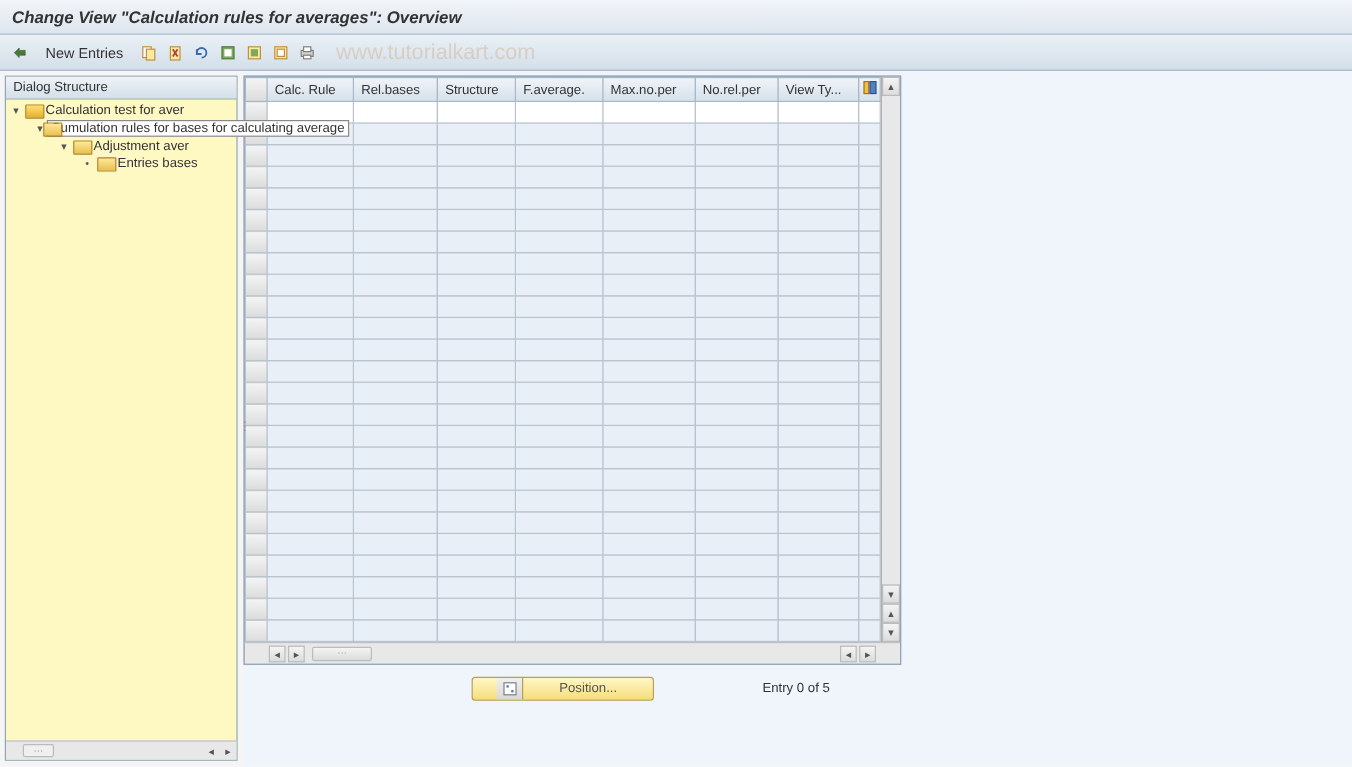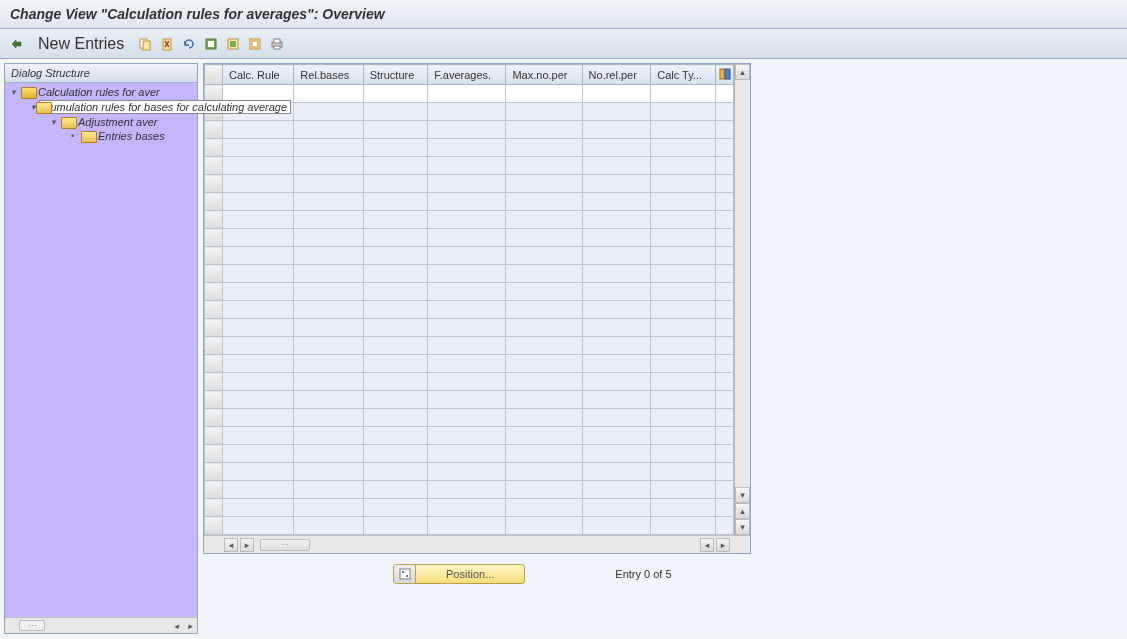--- a/index.html
+++ b/index.html
@@ -32,21 +32,21 @@
       display: inline-flex;
       align-items: center;
       justify-content: center;
       cursor: pointer;
       border-radius: 2px;
     }
     
     .new-entries-btn {
       padding: 2px 8px;
       cursor: pointer;
-      font-size: 16px;
+      font-size: 12px;
       border-radius: 2px;
     }
     
     .watermark {
       position: absolute;
       left: 280px;
       top: 4px;
       font-size: 18px;
       color: rgba(200,150,100,0.3);
       font-weight: normal;
@@ -54,27 +54,26 @@
       pointer-events: none;
     }
     
     .main-container {
       display: flex;
       height: calc(639px - 60px);
     }
     
     .sidebar {
       width: 194px;
-      background: #c4b5fd;
+      background: #fef9c3;
       border: 1px solid #8fa6c0;
       margin: 4px 0 4px 4px;
       display: flex;
       flex-direction: column;
       position: relative;
-      font-style: italic;
     }
     
     .sidebar-header {
       background: linear-gradient(to bottom, #eef3f8 0%, #d4dfe9 100%);
       padding: 3px 6px;
       border-bottom: 1px solid #9bb0c8;
       font-size: 11px;
     }
     
     .tree {
@@ -301,20 +300,21 @@
     
     .position-btn {
       display: flex;
       align-items: center;
       background: linear-gradient(to bottom, #fff6c8 0%, #f5de7a 100%);
       border: 1px solid #b8a050;
       border-radius: 3px;
       height: 20px;
       cursor: pointer;
       overflow: hidden;
+      padding-left: 20px;
     }
     .position-btn .pb-icon {
       width: 22px;
       height: 100%;
       background: linear-gradient(to bottom, #f0f0f0, #d8d8d8);
       border-right: 1px solid #b8a050;
       display: flex;
       align-items: center;
       justify-content: center;
     }
@@ -384,31 +384,32 @@
         <rect x="4" y="4" width="6" height="6" fill="#fff" stroke="#c09040"></rect>
       </svg>
   </span>
   <span class="toolbar-icon">
     <svg width="14" height="14" viewBox="0 0 14 14">
         <rect x="2" y="5" width="10" height="5" fill="#d0d0d0" stroke="#808080"></rect>
         <rect x="4" y="2" width="6" height="4" fill="#fff" stroke="#808080"></rect>
         <rect x="4" y="9" width="6" height="3" fill="#fff" stroke="#808080"></rect>
       </svg>
   </span>
+  <div class="watermark">www.tutorialkart.com</div>
 </div>
 
 <div class="main-container">
 
   <div class="sidebar">
     <div class="sidebar-header">Dialog Structure</div>
     <div class="tree">
       <div class="tree-item level-0">
         <span class="tree-expand">▾</span>
         <span class="folder-icon open"></span>
-        <span class="tree-label">Calculation rules for aver</span>
+        <span class="tree-label">Calculation test for aver</span>
       </div>
       <div class="tree-item level-1 selected">
         <span class="tree-expand">▾</span>
         <span class="folder-icon closed"></span>
         <span class="tree-label">Cumulation rules for bases for calculating average</span>
       </div>
       <div class="tree-item level-2">
         <span class="tree-expand">▾</span>
         <span class="folder-icon closed"></span>
         <span class="tree-label">Adjustment aver</span>
@@ -434,24 +435,24 @@
     <div class="table-container">
       <div class="table-scroll-area">
         <div class="table-wrap">
           <table>
             <thead>
               <tr>
                 <th class="row-selector-h"></th>
                 <th>Calc. Rule</th>
                 <th>Rel.bases</th>
                 <th>Structure</th>
-                <th>F.averages.</th>
+                <th>F.average.</th>
                 <th>Max.no.per</th>
                 <th>No.rel.per</th>
-                <th>Calc Ty...</th>
+                <th>View Ty...</th>
                 <th class="config-col">
                   <svg class="config-icon-svg" viewBox="0 0 12 12">
                       <rect x="1" y="1" width="4" height="10" fill="#f0c040" stroke="#a07020"></rect>
                       <rect x="6" y="1" width="5" height="10" fill="#5080c0" stroke="#305090"></rect>
                     </svg>
                 </th>
               </tr>
             </thead>
             <tbody id="table-body">
                 <tr>

